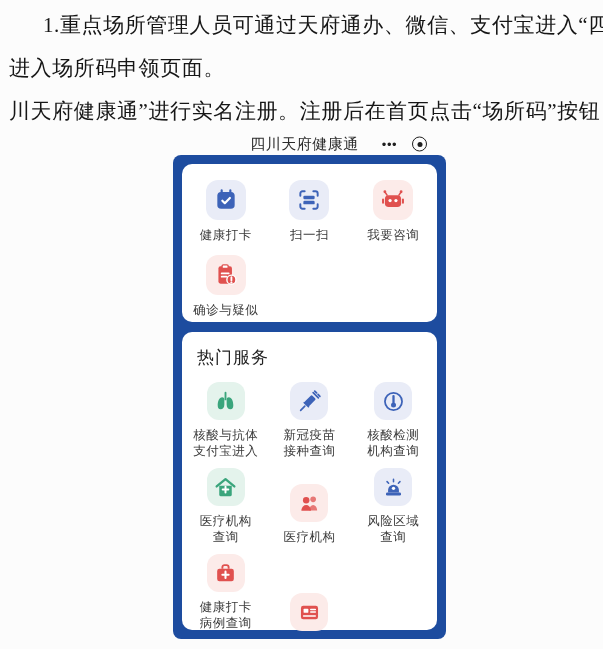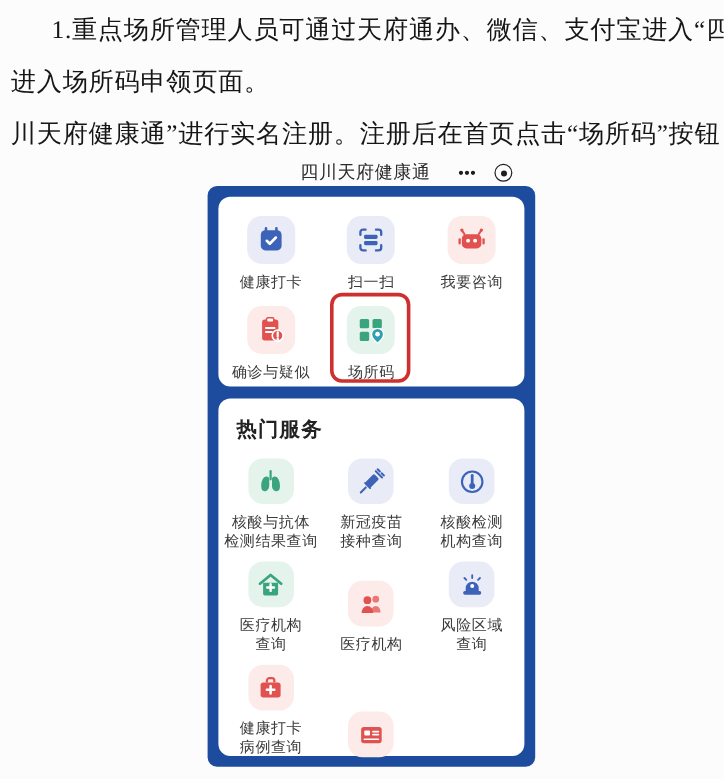--- a/index.html
+++ b/index.html
@@ -92,21 +92,21 @@
   
   .qa-grid{
     height:100%;
     display:grid;
     grid-template-columns:repeat(3,1fr);
     grid-template-rows:1fr 1fr;
     padding:4px 2px;
   }
   .hs-title{
     font-size:17px;
-    font-weight:700;
+    font-weight:400;
     color:#222;
     padding:6px 0 2px 15px;
     letter-spacing:1px;
   }
   .hs-grid{
     height:calc(100% - 38px);
     display:grid;
     grid-template-columns:repeat(3,1fr);
     grid-template-rows:repeat(3,1fr);
     padding:2px 2px 4px;
@@ -212,49 +212,35 @@
               <rect x="5" y="4" width="12.5" height="16" rx="2" fill="#e0514f"></rect>
               <rect x="8.4" y="2.6" width="5.6" height="3.4" rx="1.1" fill="#fff" stroke="#e0514f" stroke-width="1.2"></rect>
               <path d="M8 10.5h6.5M8 13.5h4.5" stroke="#fff" stroke-width="1.6" stroke-linecap="round"></path>
               <circle cx="17" cy="16.3" r="4.2" fill="#e0514f" stroke="#fff" stroke-width="1.3"></circle>
               <path d="M17 13.9v3.2" stroke="#fff" stroke-width="1.7" stroke-linecap="round"></path>
               <circle cx="17" cy="18.9" r="1" fill="#fff"></circle>
             </svg>
           </span>
     <span class="cell-label">确诊与疑似</span>
   </div>
-        <div class="cell">
-    <span class="highlight-box"></span>
-    <span class="icon-tile" style="background: rgb(228, 243, 236);">
-            <svg viewBox="0 0 24 24">
-              <rect x="3.5" y="3.5" width="7.2" height="7.2" rx="1.2" fill="#3aa57c"></rect>
-              <rect x="13.3" y="3.5" width="7.2" height="7.2" rx="1.2" fill="#3aa57c"></rect>
-              <rect x="3.5" y="13.3" width="7.2" height="7.2" rx="1.2" fill="#3aa57c"></rect>
-              <rect x="13.5" y="13.5" width="3" height="3" fill="#3aa57c"></rect>
-              <path d="M17.2 10.8c-2.6 0-4.6 2-4.6 4.5 0 3.2 4.6 6.9 4.6 6.9s4.6-3.7 4.6-6.9c0-2.5-2-4.5-4.6-4.5z" fill="#2da0b4" stroke="#fff" stroke-width="1"></path>
-              <circle cx="17.2" cy="15.2" r="1.8" fill="#fff"></circle>
-            </svg>
-          </span>
-    <span class="cell-label">场所码</span>
-  </div>
       </div>
   </div>
   <div class="card bottom">
     <div class="hs-title">热门服务</div>
     <div class="hs-grid">
         <div class="cell">
     <span class="icon-tile" style="background: rgb(228, 243, 236);">
             <svg viewBox="0 0 24 24">
               <path d="M12 3.5V10" stroke="#3aa57c" stroke-width="1.8" stroke-linecap="round"></path>
               <path d="M10.9 9.8c0-1.1-.9-2-2.1-2-2.8 0-4.3 3.8-4.3 7.6 0 2.8.9 4.1 2.7 4.1 2.3 0 3.7-2 3.7-4.6z" fill="#3aa57c"></path>
               <path d="M13.1 9.8c0-1.1.9-2 2.1-2 2.8 0 4.3 3.8 4.3 7.6 0 2.8-.9 4.1-2.7 4.1-2.3 0-3.7-2-3.7-4.6z" fill="#3aa57c"></path>
             </svg>
           </span>
     <span class="cell-label">核酸与抗体
-检测结果查询</span>
+支付宝进入</span>
   </div>
         <div class="cell">
     <span class="icon-tile" style="background: rgb(233, 236, 247);">
             <svg viewBox="0 0 24 24">
               <path d="M15.5 3.5l5 5M17 2l1.8 1.8M20.2 5.2L22 7" stroke="#3d63b8" stroke-width="1.6" stroke-linecap="round"></path>
               <rect x="7.6" y="8.2" width="10" height="6" rx="1.2" transform="rotate(-45 12.6 11.2)" fill="#3d63b8"></rect>
               <path d="M7.5 16.5L3.5 20.5M7 13l4 4" stroke="#3d63b8" stroke-width="1.6" stroke-linecap="round"></path>
             </svg>
           </span>
     <span class="cell-label">新冠疫苗

